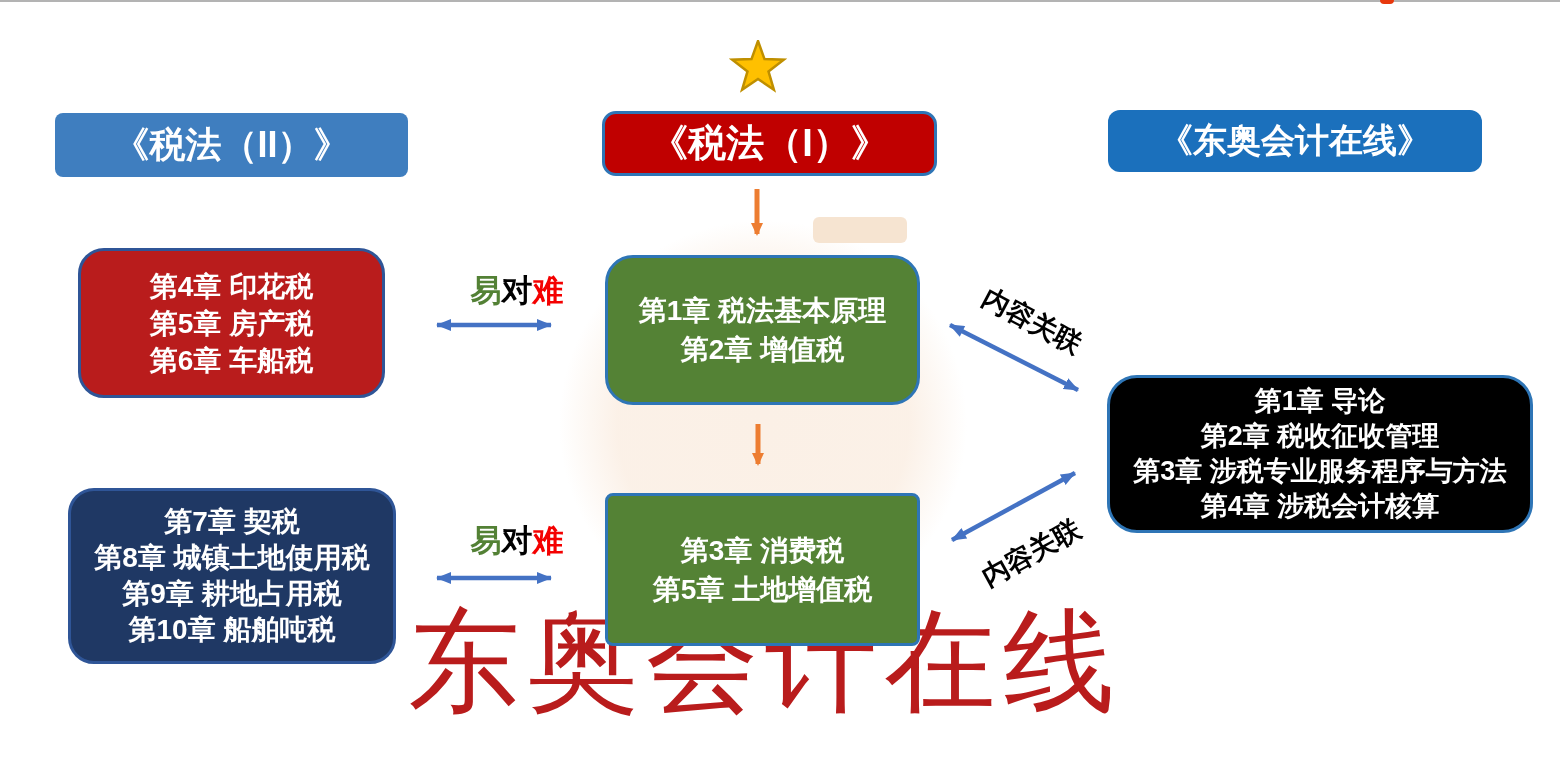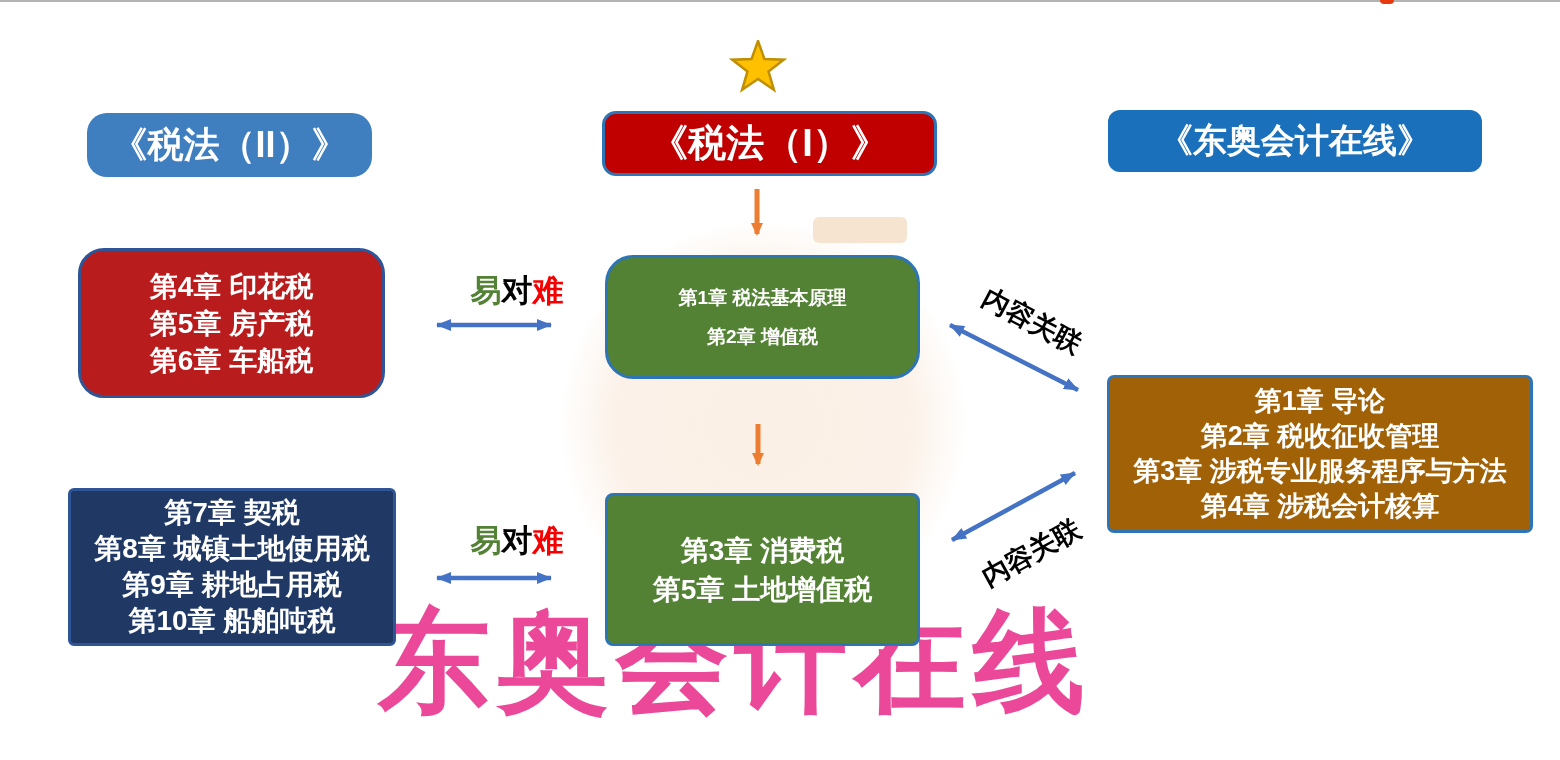--- a/index.html
+++ b/index.html
@@ -6,39 +6,39 @@
   #page{position:relative;width:1560px;height:760px;overflow:hidden;background:#fff;
         font-family:"Liberation Sans","DejaVu Sans",sans-serif;}
   .abs{position:absolute;}
   
   #top-border{left:0;top:0;width:1560px;height:2px;z-index:5;}
   #corner-accent{left:1380px;top:0;width:14px;height:4px;border-radius:0 0 4px 4px;z-index:6;}
   #wm-circle{left:557px;top:218px;width:412px;height:412px;border-radius:50%;z-index:0;
      background:radial-gradient(circle, rgba(251,240,230,1) 0%, rgba(251,240,230,0.95) 50%, rgba(251,240,230,0) 70%);}
   #wm-logo-frag{left:813px;top:217px;width:94px;height:26px;border-radius:6px;
      background:rgba(246,227,207,0.95);z-index:0;}
-  #watermark{left:378px;top:606px;font-size:112px;font-weight:700;letter-spacing:7px;
-     color:#ec4899;white-space:nowrap;z-index:1;line-height:1;}
+  #watermark{left:408px;top:606px;font-size:112px;font-weight:400;letter-spacing:7px;
+     color:#b91c1c;white-space:nowrap;z-index:1;line-height:1;}
   
   .hdr{display:flex;align-items:center;justify-content:center;color:#fff;font-weight:bold;
        z-index:3;box-sizing:border-box;}
-  #hdr-left{left:55px;top:113px;width:285px;height:64px;border-radius:20px;font-size:36px;margin-left:32px;}
+  #hdr-left{left:55px;top:113px;width:353px;height:64px;border-radius:8px;font-size:36px;}
   #hdr-center{left:590px;top:111px;width:335px;height:65px;border-radius:14px;font-size:38px;
        border:3px solid;}
   #hdr-right{left:1108px;top:110px;width:374px;height:62px;border-radius:12px;font-size:34px;}
   
   .chapbox{display:flex;flex-direction:column;align-items:center;justify-content:center;
        color:#fff;font-weight:bold;text-align:center;z-index:2;box-sizing:border-box;}
   .chapbox div{white-space:nowrap;}
   #box-t2-top{left:78px;top:248px;width:307px;height:150px;border-radius:26px;border:3px solid;
        font-size:28px;line-height:37px;}
-  #box-t2-bot{left:68px;top:488px;width:328px;height:158px;border-radius:6px;border:3px solid;
+  #box-t2-bot{left:68px;top:488px;width:328px;height:176px;border-radius:26px;border:3px solid;
        font-size:28px;line-height:36px;}
-  #box-t1-top{left:605px;top:255px;width:315px;height:124px;border-radius:28px;border:3px solid;
-       font-size:19px;line-height:39px;}
+  #box-t1-top{left:605px;top:255px;width:315px;height:150px;border-radius:28px;border:3px solid;
+       font-size:28px;line-height:39px;}
   #box-t1-bot{left:605px;top:493px;width:315px;height:153px;border-radius:8px;border:3px solid;
        font-size:28px;line-height:39px;}
   #box-svc{left:1107px;top:375px;width:426px;height:158px;border-radius:30px;border:3px solid;
        font-size:27px;line-height:35px;}
   
   .rel-easy{z-index:4;font-size:31px;font-weight:bold;width:130px;text-align:center;white-space:nowrap;}
   #easy-top{left:452px;top:270px;}
   #easy-bot{left:452px;top:520px;}
   .rel-link{z-index:4;font-size:27px;font-weight:bold;color:#000;white-space:nowrap;}
   #link-top{left:978px;top:303px;transform:rotate(28deg);}
@@ -81,21 +81,21 @@
 
   <div class="abs chapbox" id="box-t1-top" style="background: rgb(84, 130, 53); border-color: rgb(46, 117, 182);">
     <div>第1章 税法基本原理</div>
     <div>第2章 增值税</div>
   </div>
   <div class="abs chapbox" id="box-t1-bot" style="background: rgb(84, 130, 53); border-color: rgb(46, 117, 182);">
     <div>第3章 消费税</div>
     <div>第5章 土地增值税</div>
   </div>
 
-  <div class="abs chapbox" id="box-svc" style="background: #a16207; border-color: rgb(46, 117, 182); border-radius: 7px;">
+  <div class="abs chapbox" id="box-svc" style="background: #000000; border-color: rgb(46, 117, 182);">
     <div>第1章 导论</div>
     <div>第2章 税收征收管理</div>
     <div>第3章 涉税专业服务程序与方法</div>
     <div>第4章 涉税会计核算</div>
   </div>
 
   <div class="abs rel-easy" id="easy-top">
     <span style="color: rgb(83, 129, 53);">易</span><span style="color: rgb(0, 0, 0);">对</span><span style="color: rgb(244, 0, 0);">难</span>
   </div>
   <div class="abs rel-easy" id="easy-bot">

